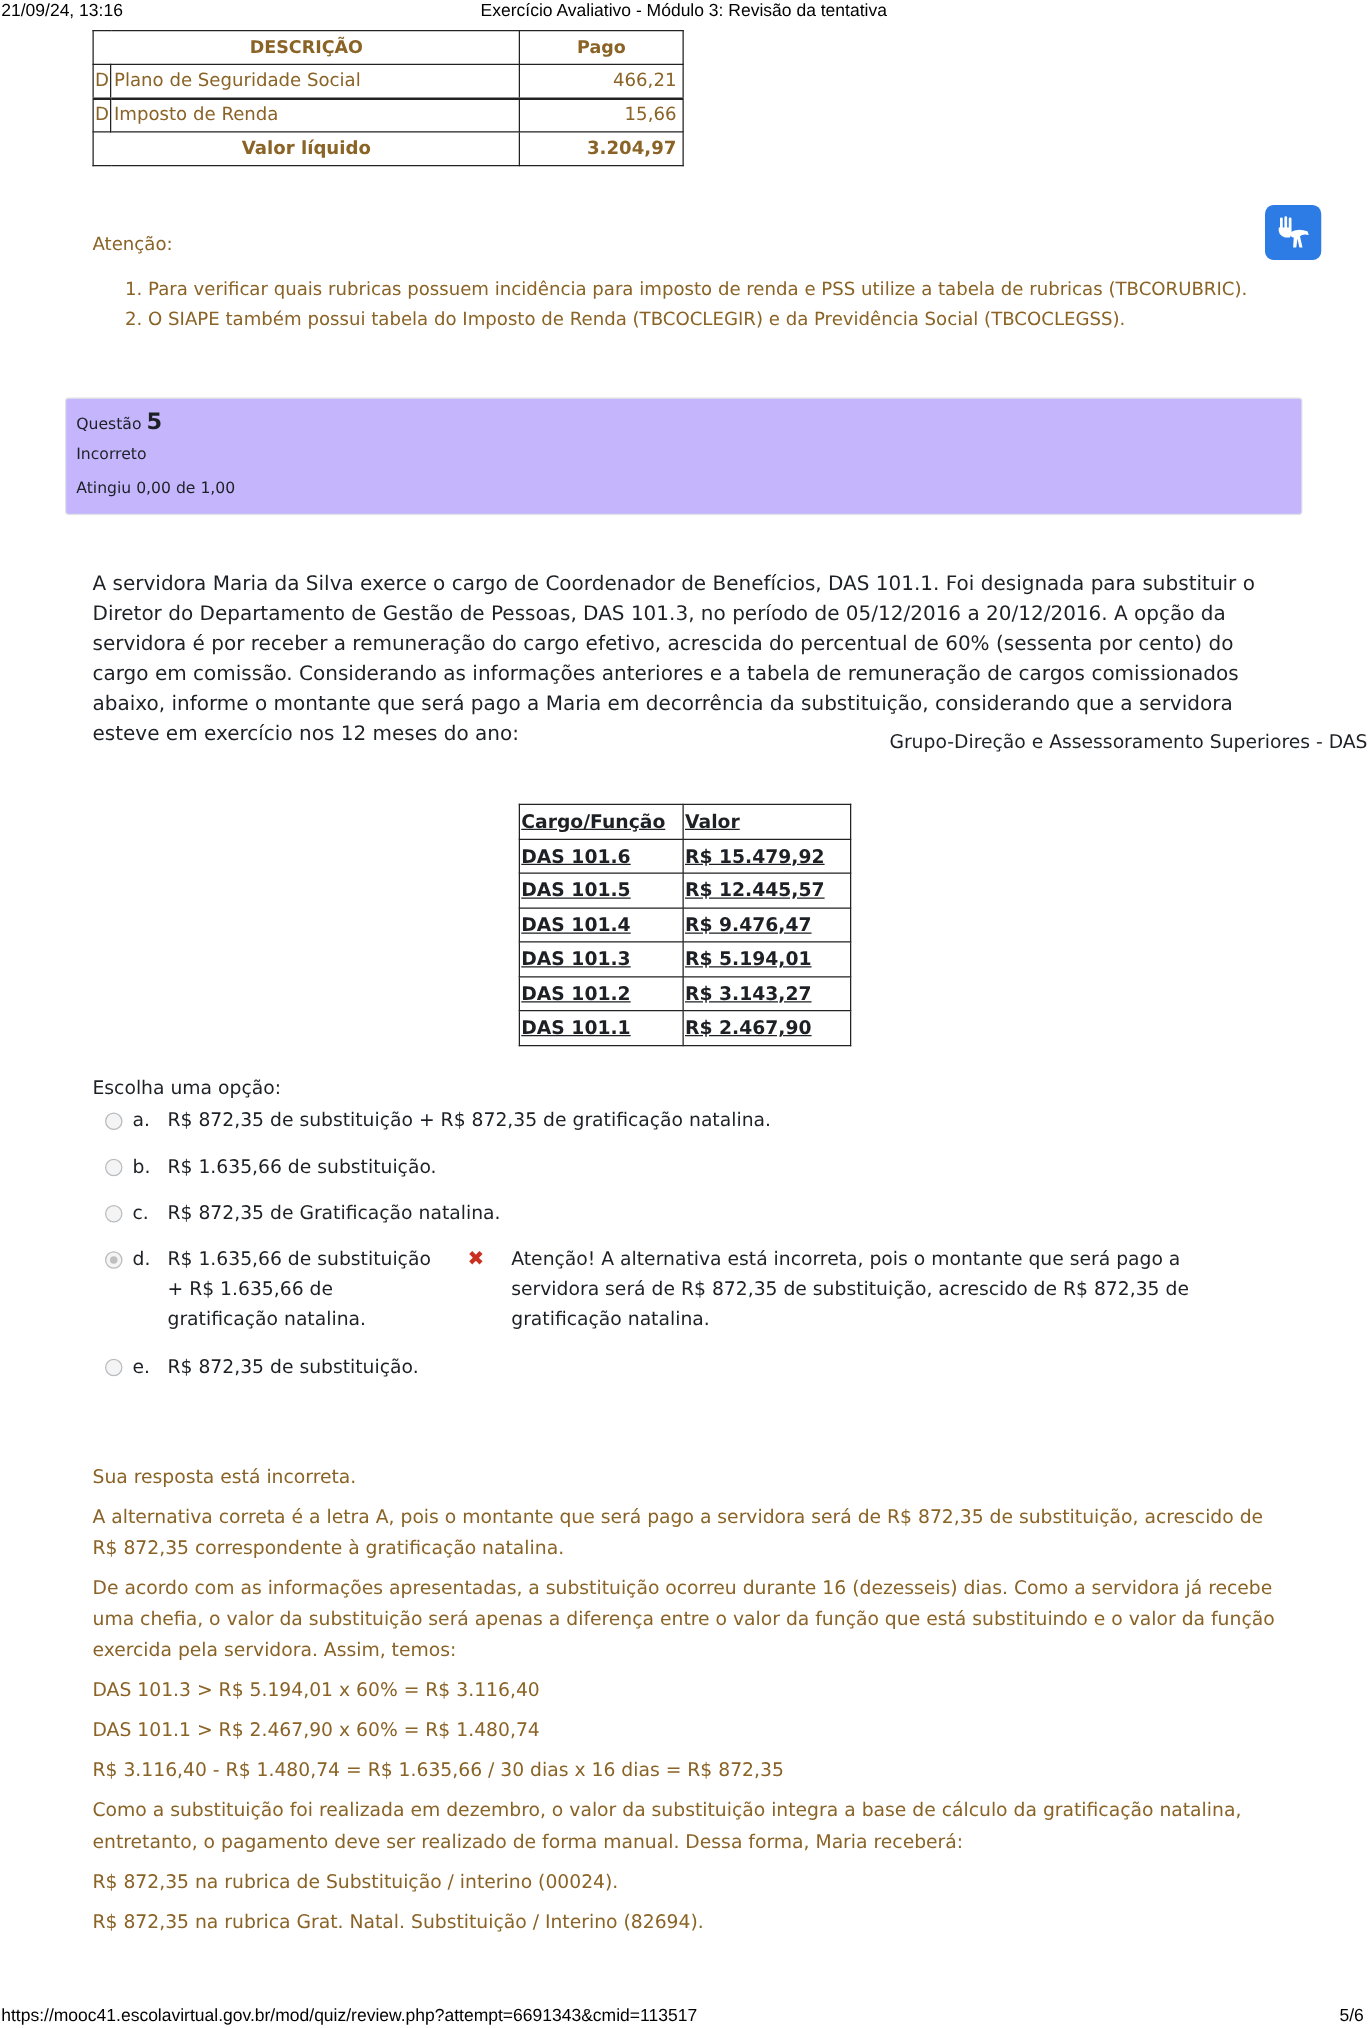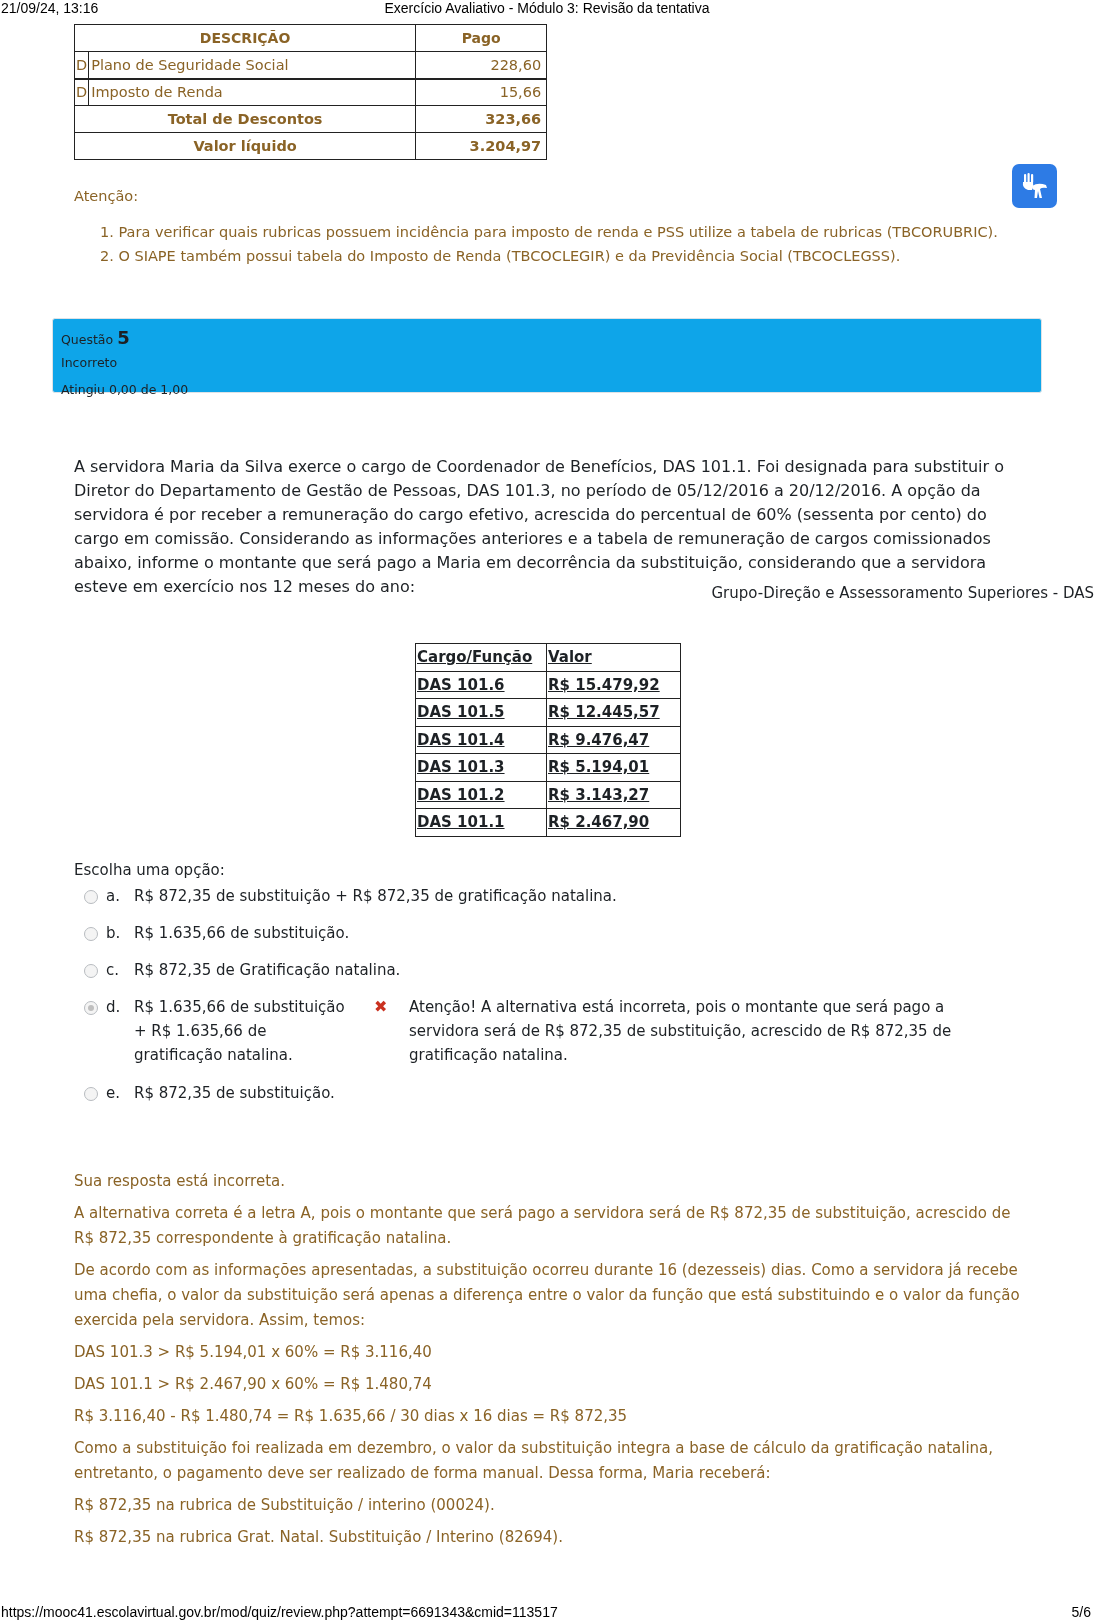--- a/index.html
+++ b/index.html
@@ -28,22 +28,22 @@
     table.pay tr.bold td { font-weight: bold; text-align: center; }
     table.pay tr.bold td.val { text-align: right; }
     table.pay tr.thick td { border-bottom: 2px solid #222; }
 
     .atencao { position: absolute; left: 74px; top: 188px; font-size: 14.5px; }
     ol.atencao-list { position: absolute; left: 100px; top: 220px; font-size: 14.5px; line-height: 24px; list-style: none; }
 
     .libras { position: absolute; left: 1012px; top: 164px; width: 45px; height: 44px;
       background: #2d7be5; border-radius: 7px; display: flex; align-items: center; justify-content: center; }
 
-    .qinfo { position: absolute; left: 52px; top: 318px; width: 990px; height: 75px;
-      border: 1px solid #dee2e6; border-radius: 3px; background: #0ea5e9; padding: 8px 8px; font-size: 12.5px; color: #1d2125; }
+    .qinfo { position: absolute; left: 52px; top: 318px; width: 990px; height: 94px;
+      border: 1px solid #dee2e6; border-radius: 3px; background: #c4b5fd; padding: 8px 8px; font-size: 12.5px; color: #1d2125; }
     .qinfo .qno { display: block; height: 22px; }
     .qinfo .qno b { font-size: 18px; font-weight: bold; }
     .qinfo .state { display: block; margin-top: 6px; }
     .qinfo .grade { display: block; margin-top: 12px; }
 
     .qtext { position: absolute; left: 74px; top: 455px; width: 960px; font-size: 16px; line-height: 24px; color: #1d2125; }
     .subtitle { position: absolute; left: 0; width: 1094px; top: 584px; text-align: right; font-size: 15px; color: #1d2125; }
 
     table.das { position: absolute; left: 415px; top: 643px; border-collapse: collapse;
       font-size: 15px; font-weight: bold; color: #1d2125; }
@@ -76,30 +76,26 @@
 
 <table class="pay">
   <tbody>
       <tr>
     <th colspan="2">DESCRIÇÃO</th>
     <th>Pago</th>
   </tr>
   <tr class="thick">
     <td class="d">D</td>
     <td class="desc">Plano de Seguridade Social</td>
-    <td class="val">228,60</td>
+    <td class="val">466,21</td>
   </tr>
   <tr>
     <td class="d">D</td>
     <td class="desc">Imposto de Renda</td>
     <td class="val">15,66</td>
-  </tr>
-  <tr class="bold">
-    <td colspan="2">Total de Descontos</td>
-    <td class="val">323,66</td>
   </tr>
   <tr class="bold">
     <td colspan="2">Valor líquido</td>
     <td class="val">3.204,97</td>
   </tr>
 </tbody>
   </table>
 
 <div class="atencao gold">Atenção:</div>
 <ol class="atencao-list gold">

